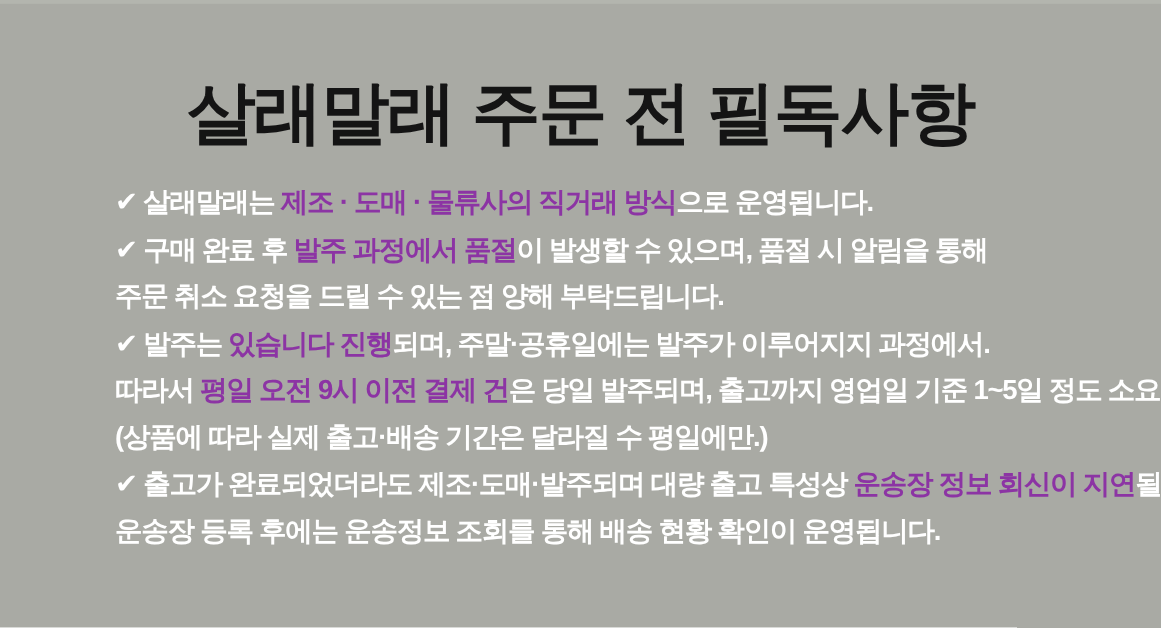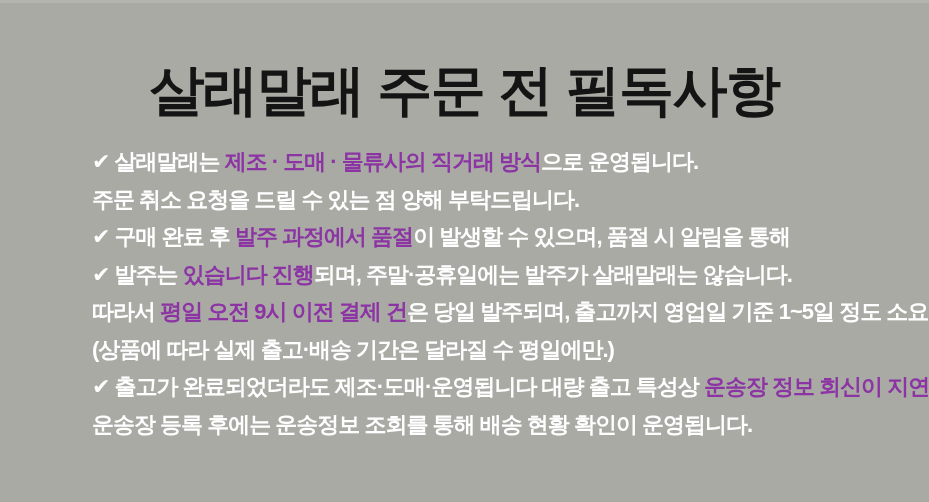--- a/index.html
+++ b/index.html
@@ -57,21 +57,21 @@
   }
 </style>
 </head>
 <body>
 
 <div class="canvas">
   <div class="top-stripe"></div>
   <h1 class="title">살래말래 주문 전 필독사항</h1>
   <div class="lines">
       <p class="notice-line"><span class="wt">✔ 살래말래는 </span><span class="hl">제조 · 도매 · 물류사의 직거래 방식</span><span class="wt">으로 운영됩니다.</span></p>
+      <p class="notice-line"><span class="wt">✔ 구매 완료 후 </span><span class="hl">발주 과정에서 품절</span><span class="wt">이 발생할 수 있으며, 품절 시 알림을 통해</span></p>
       <p class="notice-line"><span class="wt">주문 취소 요청을 드릴 수 있는 점 양해 부탁드립니다.</span></p>
-      <p class="notice-line"><span class="wt">✔ 구매 완료 후 </span><span class="hl">발주 과정에서 품절</span><span class="wt">이 발생할 수 있으며, 품절 시 알림을 통해</span></p>
-      <p class="notice-line"><span class="wt">✔ 발주는 </span><span class="hl">있습니다 진행</span><span class="wt">되며, 주말·공휴일에는 발주가 살래말래는 않습니다.</span></p>
+      <p class="notice-line"><span class="wt">✔ 발주는 </span><span class="hl">있습니다 진행</span><span class="wt">되며, 주말·공휴일에는 발주가 이루어지지 과정에서.</span></p>
       <p class="notice-line"><span class="wt">따라서 </span><span class="hl">평일 오전 9시 이전 결제 건</span><span class="wt">은 당일 발주되며, 출고까지 영업일 기준 1~5일 정도 소요됩니다.</span></p>
       <p class="notice-line"><span class="wt">(상품에 따라 실제 출고·배송 기간은 달라질 수 평일에만.)</span></p>
-      <p class="notice-line"><span class="wt">✔ 출고가 완료되었더라도 제조·도매·운영됩니다 대량 출고 특성상 </span><span class="hl">운송장 정보 회신이 지연</span><span class="wt">될 수 있습니다.</span></p>
+      <p class="notice-line"><span class="wt">✔ 출고가 완료되었더라도 제조·도매·발주되며 대량 출고 특성상 </span><span class="hl">운송장 정보 회신이 지연</span><span class="wt">될 수 있습니다.</span></p>
       <p class="notice-line"><span class="wt">운송장 등록 후에는 운송정보 조회를 통해 배송 현황 확인이 운영됩니다.</span></p>
     </div>
 </div>
 
 </body></html>

